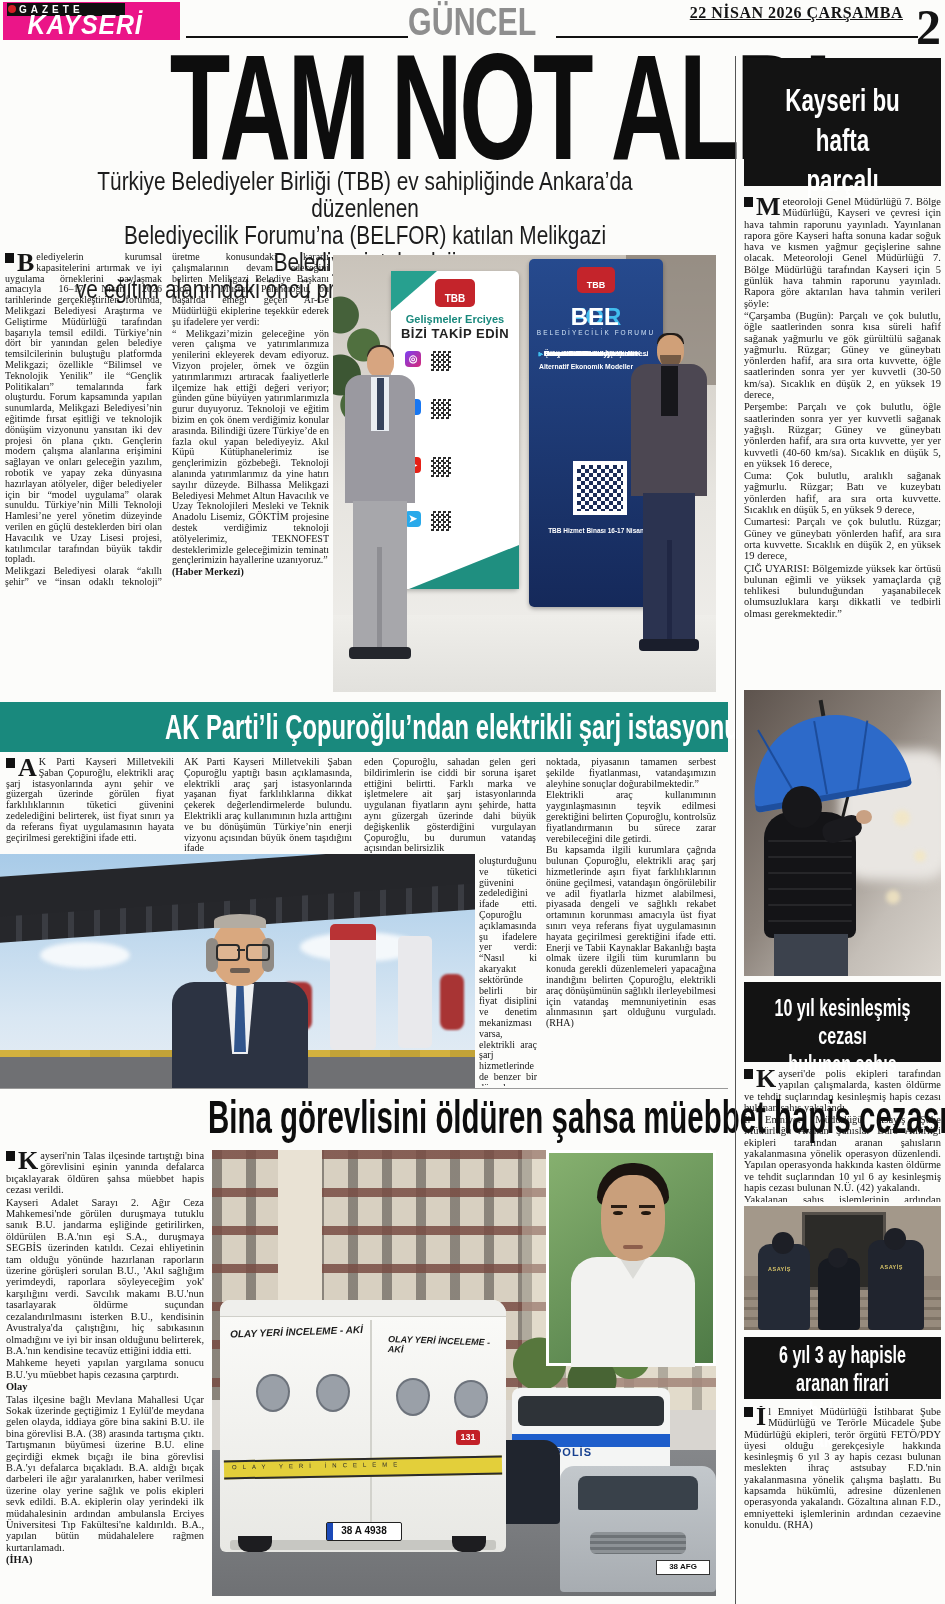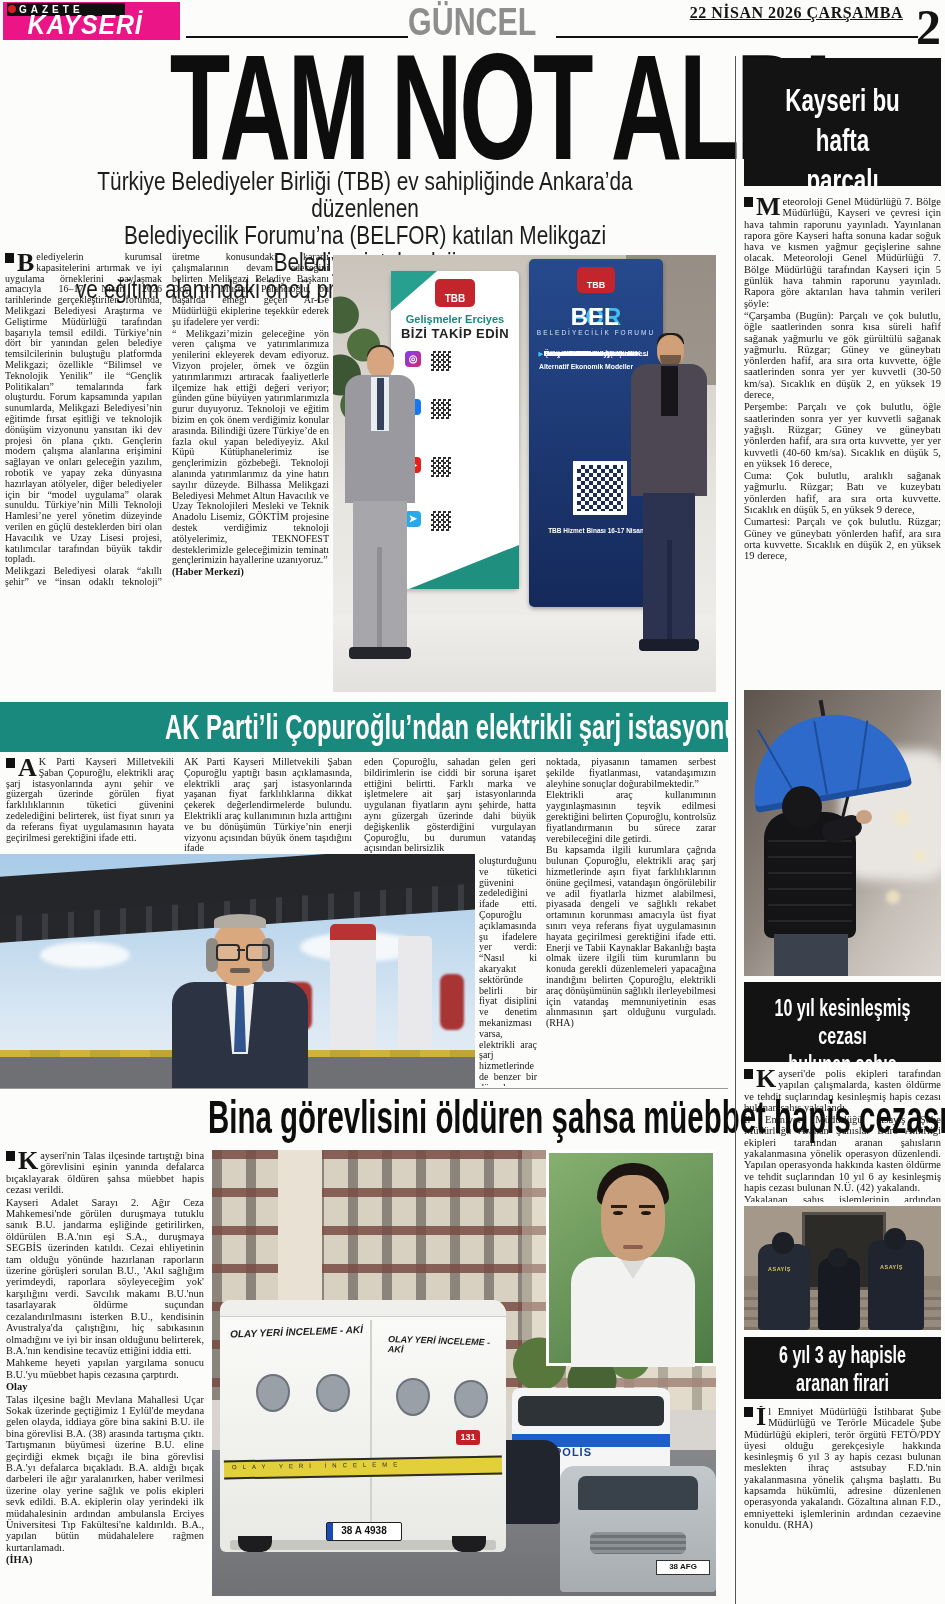--- a/index.html
+++ b/index.html
@@ -422,20 +422,21 @@
   <div class="abs blackbox sideblock cond" style="top:58px;height:128px;">
     <span class="scale" style="font-size:32px;line-height:40px;white-space:pre-line;padding-top:22px;">Kayseri bu hafta
 parçalı bulutlu</span>
   </div>
   <div class="abs bodytxt side-txt sideblock dropcap sq" style="top:196px;height:488px;overflow:hidden;">
       <p>Meteoroloji Genel Müdürlüğü 7. Bölge Müdürlüğü, Kayseri ve çevresi için hava tahmin raporunu yayınladı. Yayınlanan rapora göre Kayseri hafta sonuna kadar soğuk hava ve kısmen yağmur geçişlerine sahne olacak. Meteoroloji Genel Müdürlüğü 7. Bölge Müdürlüğü tarafından Kayseri için 5 günlük hava tahmin raporunu yayınladı. Rapora göre aktarılan hava tahmin verileri şöyle:</p>
       <p>“Çarşamba (Bugün): Parçalı ve çok bulutlu, öğle saatlerinden sonra kısa süreli hafif sağanak yağmurlu ve gök gürültülü sağanak yağmurlu. Rüzgar; Güney ve güneybatı yönlerden hafif, ara sıra orta kuvvette, öğle saatlerinden sonra yer yer kuvvetli (30-50 km/sa). Sıcaklık en düşük 2, en yüksek 19 derece,</p>
       <p>Perşembe: Parçalı ve çok bulutlu, öğle saatlerinden sonra yer yer kuvvetli sağanak yağışlı. Rüzgar; Güney ve güneybatı yönlerden hafif, ara sıra orta kuvvette, yer yer kuvvetli (40-60 km/sa). Sıcaklık en düşük 5, en yüksek 16 derece,</p>
       <p>Cuma: Çok bulutlu, aralıklı sağanak yağmurlu. Rüzgar; Batı ve kuzeybatı yönlerden hafif, ara sıra orta kuvvette. Sıcaklık en düşük 5, en yüksek 9 derece,</p>
       <p>Cumartesi: Parçalı ve çok bulutlu. Rüzgar; Güney ve güneybatı yönlerden hafif, ara sıra orta kuvvette. Sıcaklık en düşük 2, en yüksek 19 derece,</p>
+      <p>ÇIĞ UYARISI: Bölgemizde yüksek kar örtüsü bulunan eğimli ve yüksek yamaçlarda çığ tehlikesi bulunduğundan yaşanabilecek olumsuzluklara karşı dikkatli ve tedbirli olması gerekmektedir.”</p>
     </div>
 
   <div class="ph" id="ph4" style="left:744px;top:690px;width:197px;height:286px;">
     <div class="carblur"></div>
     <div class="bokeh" style="left:150px;top:120px;width:16px;height:16px;"></div>
     <div class="bokeh" style="left:170px;top:160px;width:12px;height:12px;"></div>
     <div class="bokeh" style="left:142px;top:200px;width:14px;height:14px;"></div>
     <div class="shaft"></div>
     <div class="canopy"></div>
     <div class="rib" style="left:50px;transform:rotate(-30deg);"></div>

